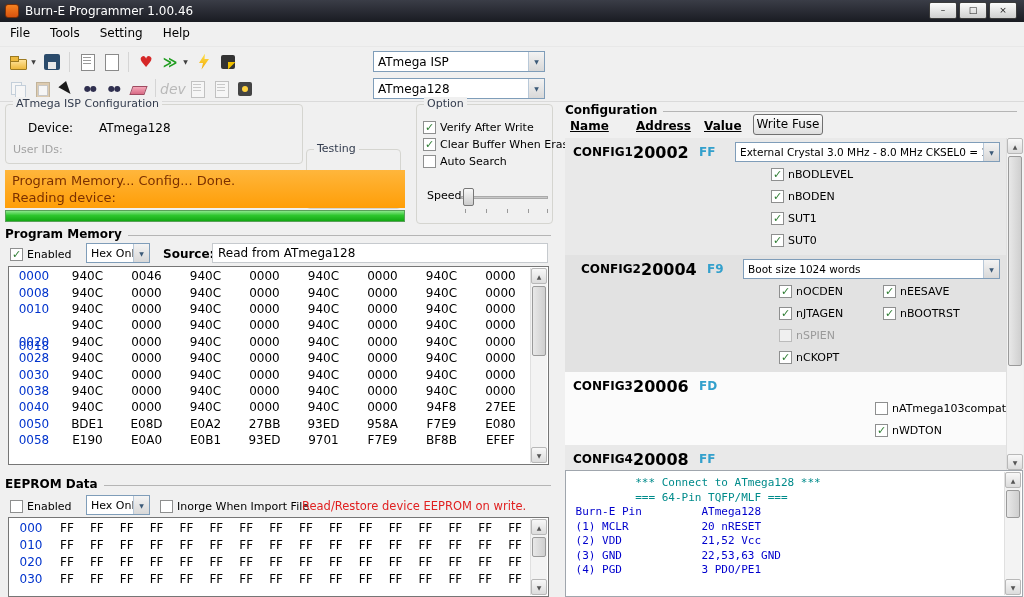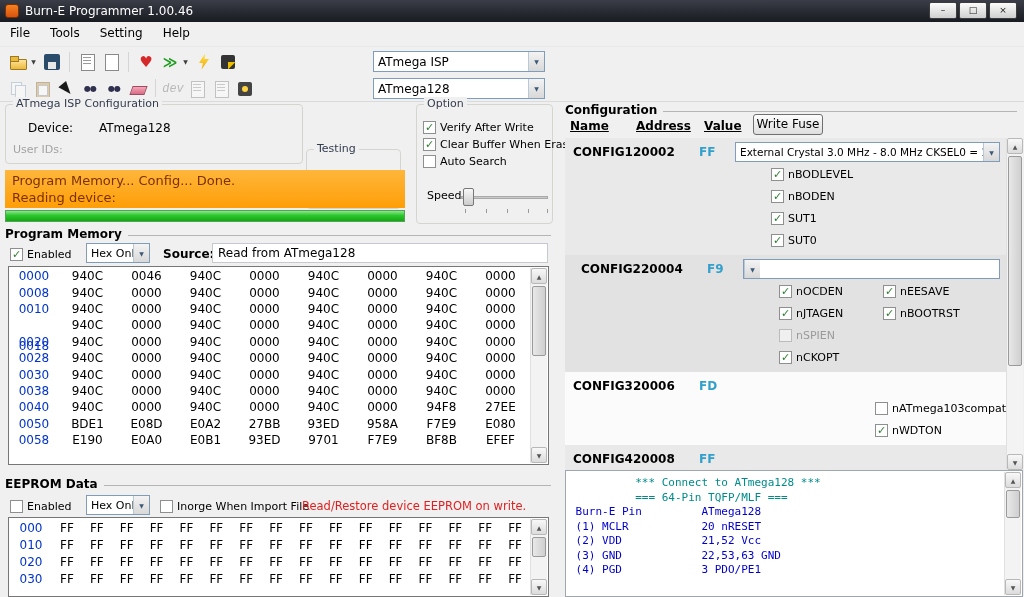--- a/index.html
+++ b/index.html
@@ -59,21 +59,21 @@
     background:#FFF; border:1px solid #8FA8C0; }
   .ic-paste::before { content:""; position:absolute; left:5px; top:4px; width:12px; height:14px;
     background:#C8A064; border:1px solid #8A6A34; }
   .ic-paste::after { content:""; position:absolute; left:7px; top:7px; width:8px; height:9px;
     background:#FFF; border:1px solid #999; }
   .ic-cursor::before { content:""; position:absolute; left:8px; top:4px; width:0; height:0;
     border:5px solid transparent; border-top:13px solid #1A1A1A; transform:rotate(-40deg); }
   .ic-binoc { font-size:8px; color:#2F2F4F; letter-spacing:-1px; }
   .ic-eraser::before { content:""; position:absolute; left:4px; top:8px; width:13px; height:7px;
     background:linear-gradient(#F4A7B9,#D96A85); border:1px solid #9E4A60; transform:skewX(-20deg); }
-  .ic-devtxt { font-size:12px; font-style:italic; color:#777;font-family:Liberation Mono, monospace; }
+  .ic-devtxt { font-size:14px; font-style:italic; color:#777; }
   .ic-calib::before { content:""; position:absolute; left:4px; top:4px; width:14px; height:14px;
     background:#444; border-radius:2px; }
   .ic-calib::after { content:""; position:absolute; left:8px; top:8px; width:6px; height:6px;
     background:#FFD23F; border-radius:50%; }
 
   
   .combo { display:flex; align-items:center; background:#FFF; border:1px solid #7F9DB9;
     font-size:11px; position:absolute; overflow:hidden; }
   .combo .combo-text { padding-left:4px; white-space:nowrap; overflow:hidden; flex:1; }
   .combo .combo-arrow { width:16px; align-self:stretch; flex:none;
@@ -167,21 +167,21 @@
     background:linear-gradient(#FDFDFD,#DEDEDE); border:1px solid #707070; border-radius:3px;
     font-size:12px; text-align:center; line-height:19px; }
   #cfg-sections { position:absolute; left:565px; top:138px; width:441px; height:332px; overflow:hidden; }
   .cfg-sec { padding:3px 6px 6px 8px; }
   .cfg-sec.sec0 { background:#E9E9E9; }
   .cfg-sec.sec1 { background:#E2E2E2;padding-left:16px; }
   .cfg-sec.sec2 { background:#FBFBFB; }
   .cfg-sec.sec3 { background:#E9E9E9; }
   .cfg-row { display:flex; align-items:center; height:22px; }
   .cfg-name { width:60px; font-weight:bold; font-size:12px; }
-  .cfg-addr { width:66px; font-weight:bold; font-size:12px; }
+  .cfg-addr { width:66px; font-weight:bold; font-size:16px; }
   .cfg-val  { width:36px; font-weight:bold; font-size:12px; color:#33A0CC; }
   .cfg-row .combo { position:relative; flex:1; height:20px; }
   .cfg-row .combo .combo-text { font-size:10.5px; }
   .cfg-checks { display:grid; grid-template-columns:104px 170px; row-gap:5px; margin:3px 0 0 198px; }
 
   
   #console { position:absolute; left:565px; top:470px; width:458px; height:127px;
     background:#FFF; border:1px solid #A0A6AD; }
   #console-output { position:absolute; left:3px; top:5px; right:19px; bottom:2px;
     font-family:"DejaVu Sans Mono","Liberation Mono",monospace; font-size:11px;
@@ -569,20 +569,21 @@
             <span class="cblabel">SUT0</span>
           </div>
         </div>
       </div>
       <div class="cfg-sec sec1">
         <div class="cfg-row">
           <span class="cfg-name">CONFIG2</span>
           <span class="cfg-addr">20004</span>
           <span class="cfg-val">F9</span>
           <div class="combo">
+            <span class="combo-text">Boot size 1024 words</span>
             <span class="combo-arrow">▼</span>
           </div>
         </div>
         <div class="cfg-checks">
           <div class="cb checked" style="grid-column: 1;">
             <span class="cbbox"></span>
             <span class="cblabel">nOCDEN</span>
           </div>
           <div class="cb checked" style="grid-column: 2;">
             <span class="cbbox"></span>

